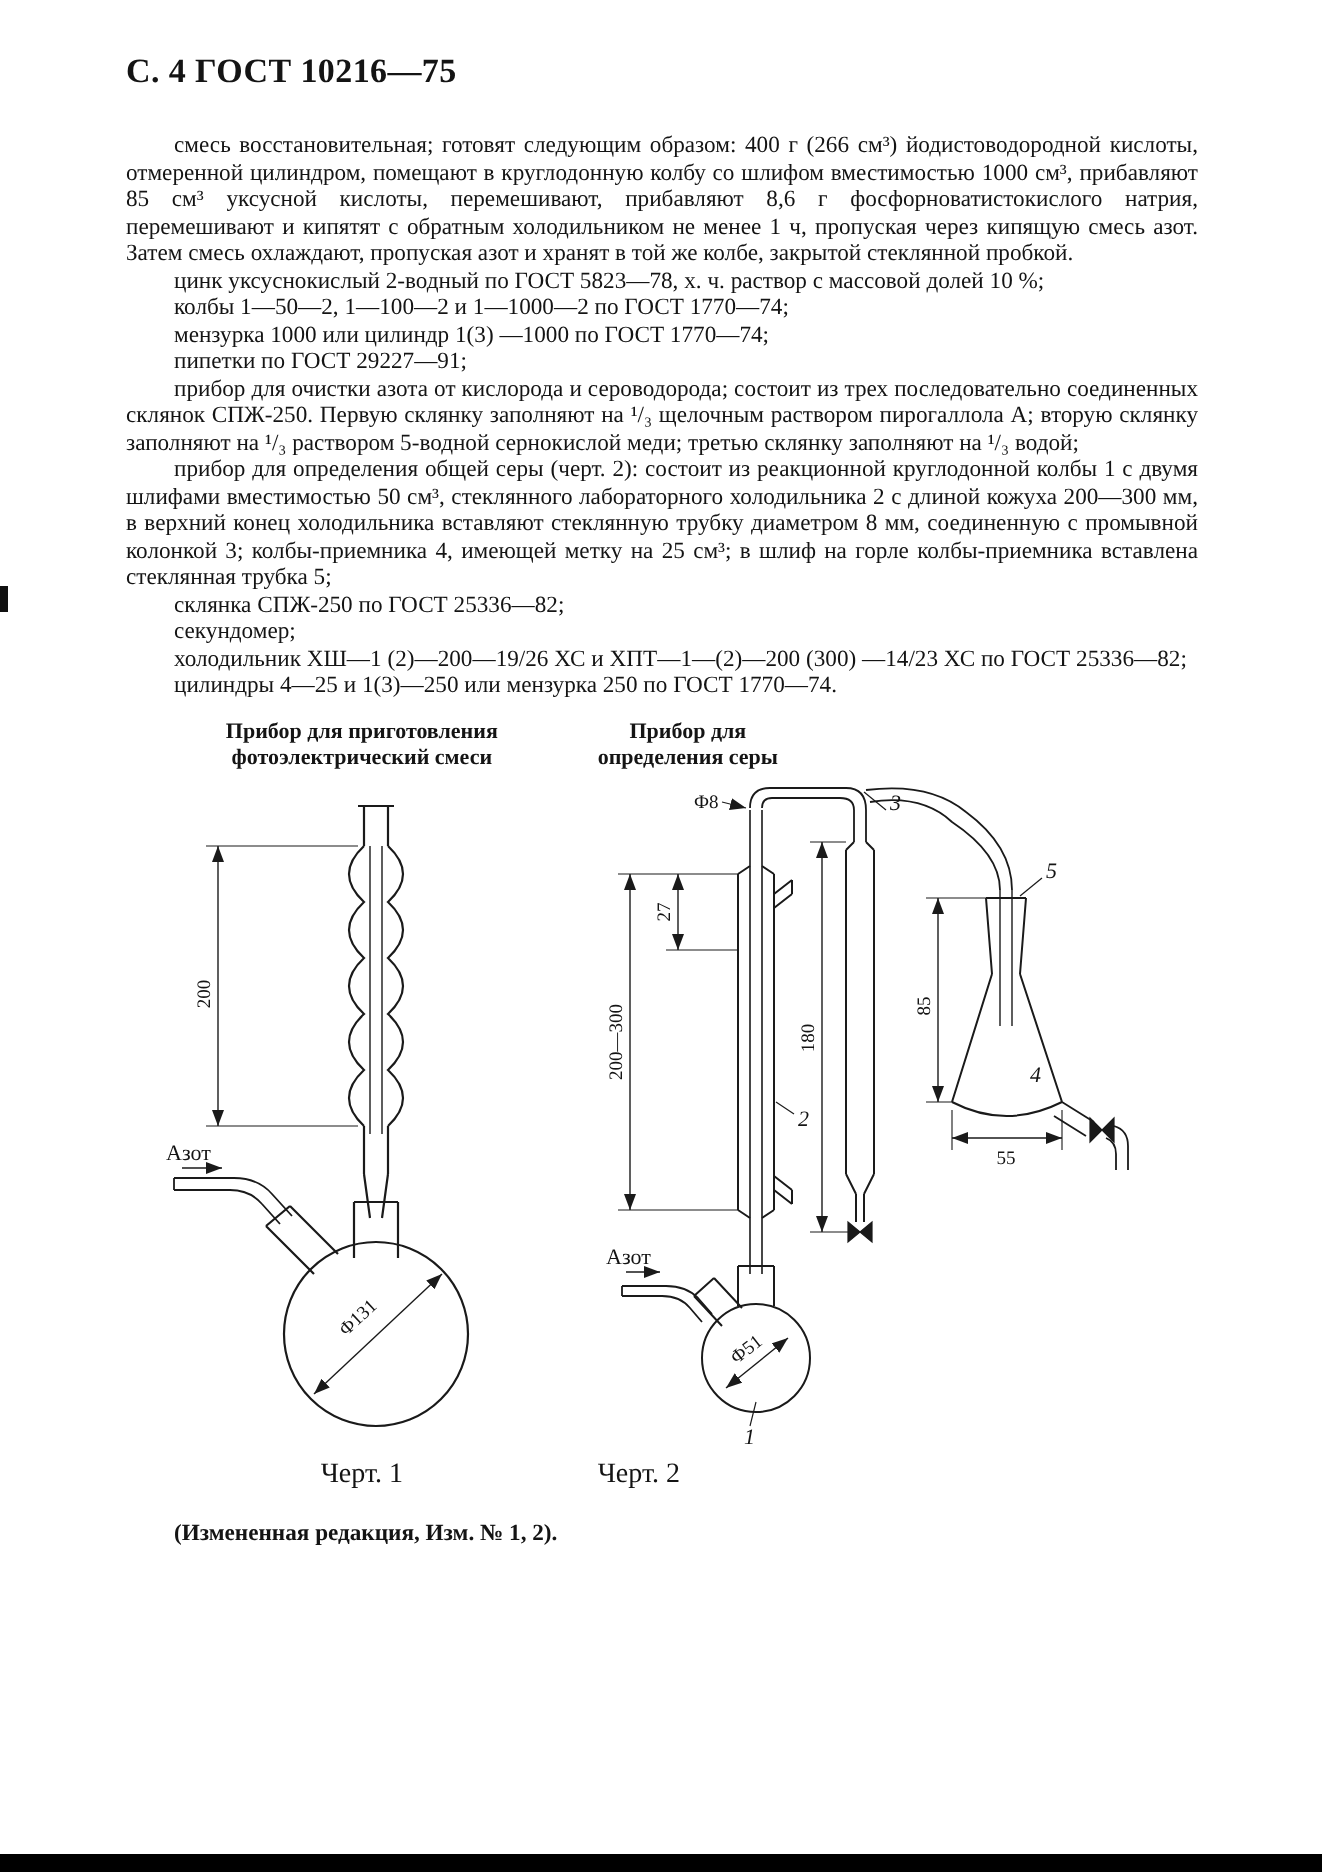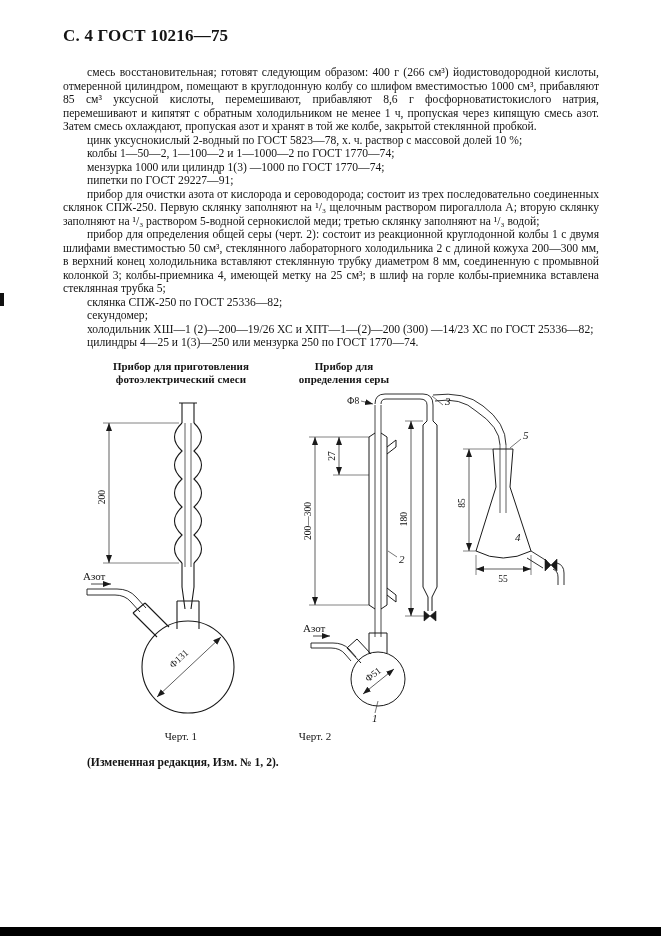--- a/index.html
+++ b/index.html
@@ -16,21 +16,21 @@
   .body-text p{
     font-size:11.6px;
     line-height:13.5px;
     text-align:justify;
     text-indent:24px;
   }
   .figures{display:flex;margin-top:10px}
   .fig-col-1{width:44%;display:flex;flex-direction:column;align-items:center}
   .fig-col-2{width:56%;display:flex;flex-direction:column;align-items:flex-start}
   .fig-title{font-weight:bold;font-size:11px;line-height:13px;text-align:center;margin-bottom:5px}
-  .fig-caption{font-size:11px;text-align:center;margin-top:3px}
+  .fig-caption{font-size:14px;text-align:center;margin-top:3px}
   .footer-note{font-weight:bold;font-size:11.6px;margin-top:14px;text-indent:24px}
   .bottom-bar{position:absolute;left:0;bottom:0;width:100%;height:9px;background:#000}
   .edge-mark{position:absolute;left:0;top:293px;width:4px;height:13px;background:#101010}
   svg{display:block}
   svg text{font-family:"Liberation Serif","DejaVu Serif",serif;fill:#141414}
   .dim-text{font-size:9.5px}
   .part-num{font-size:11px;font-style:italic}
   .lbl{font-size:11px}
 </style>
 </head>

